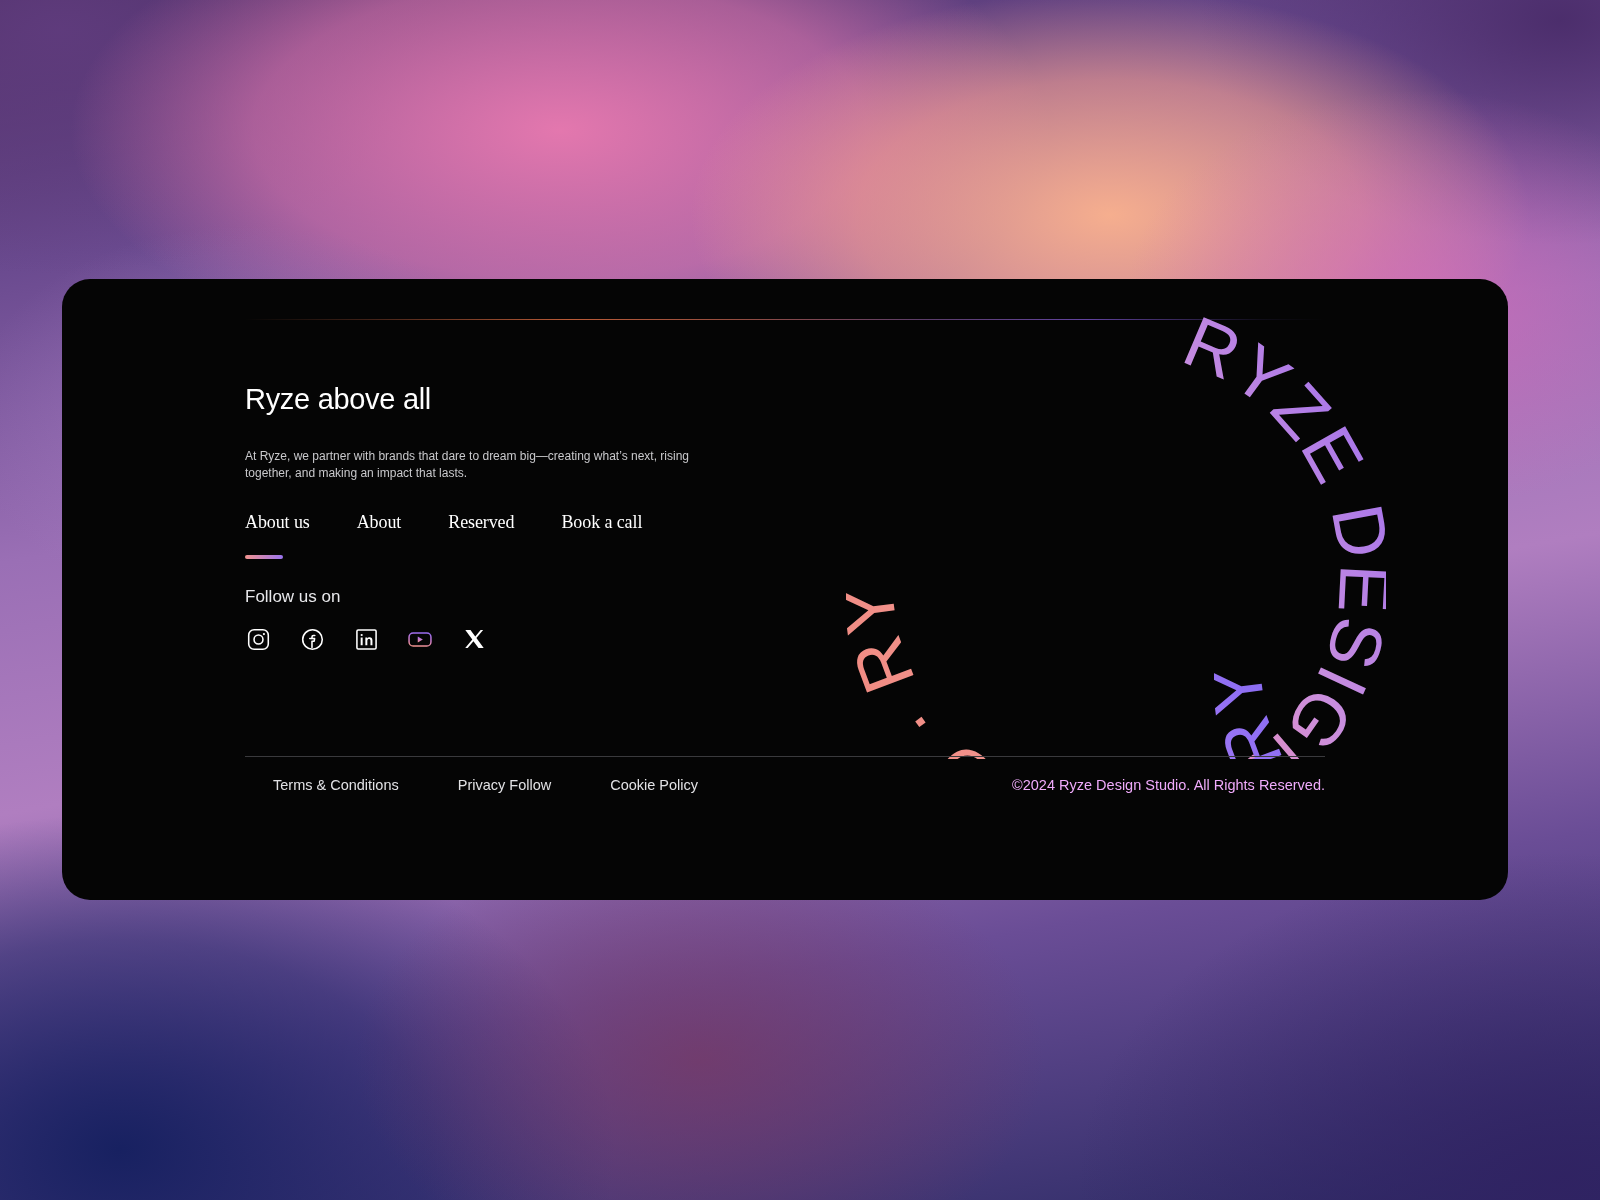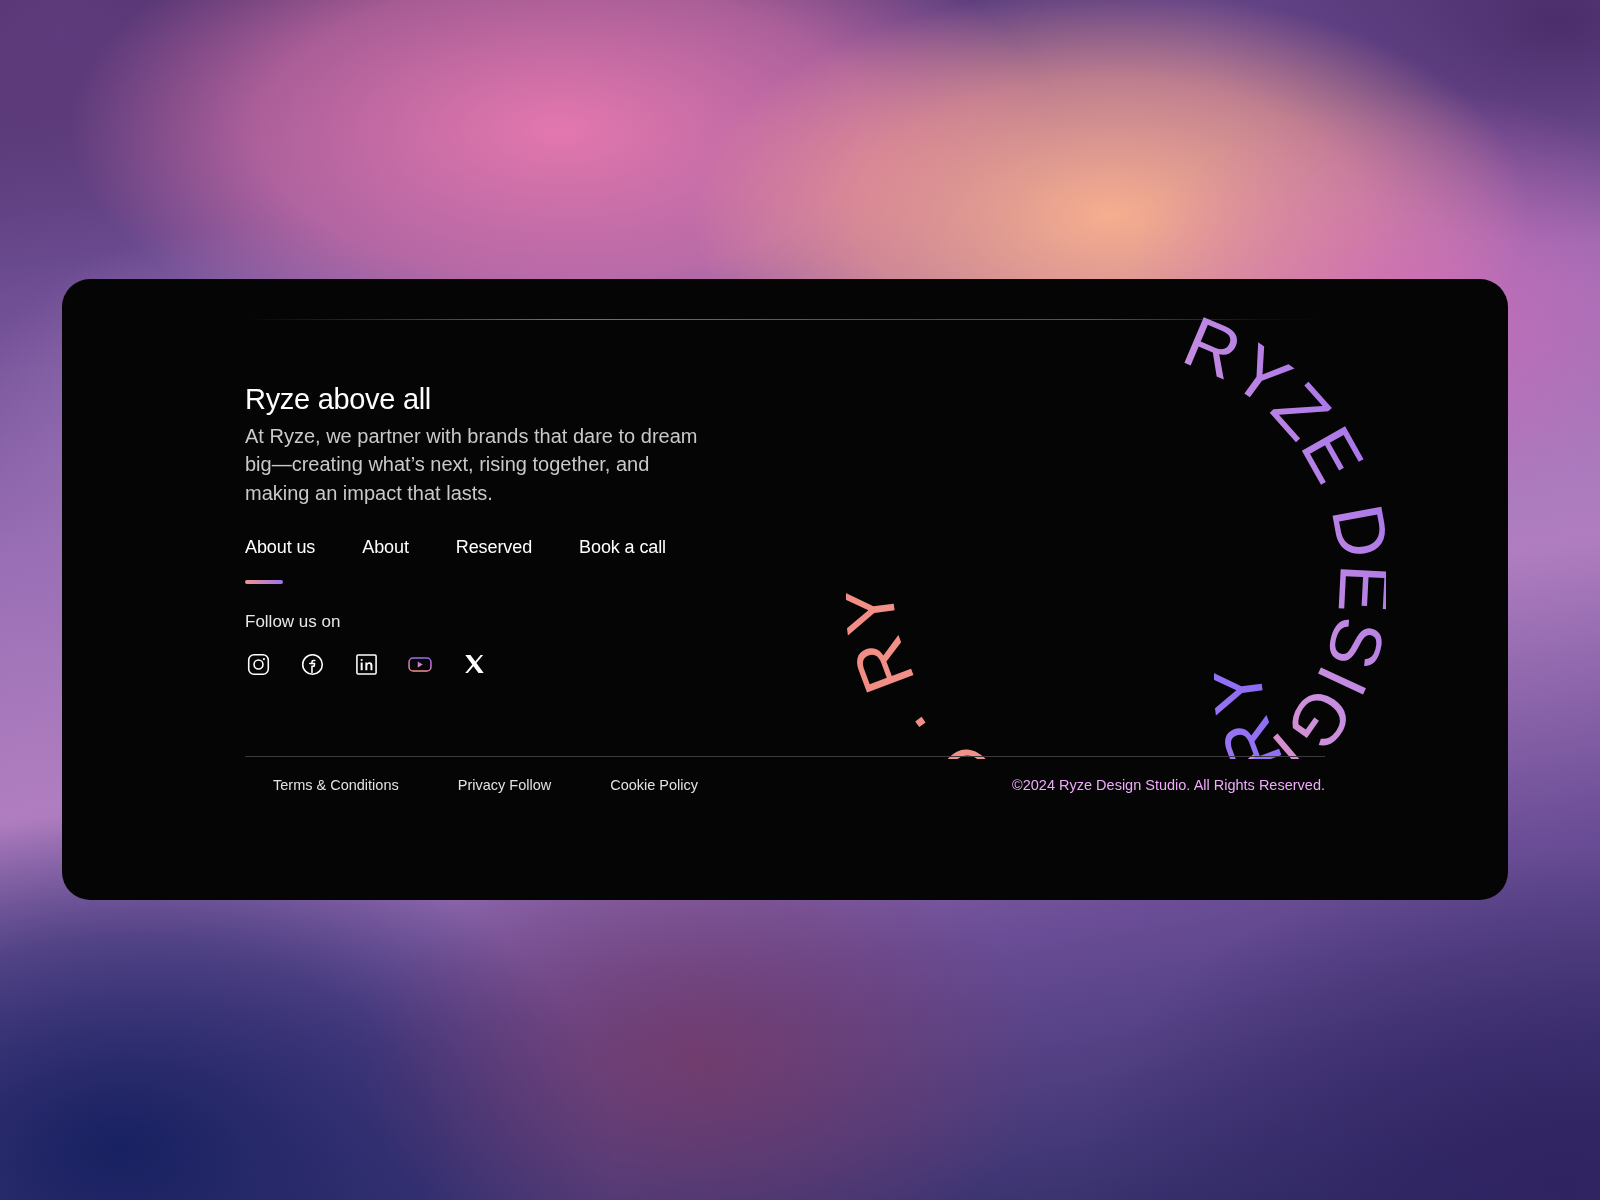--- a/index.html
+++ b/index.html
@@ -87,40 +87,41 @@
   }
   #footer-heading {
     font-size:29px;
     font-weight:500;
     color:#ffffff;
     letter-spacing:-0.3px;
     line-height:1.2;
     margin-top:28px;
   }
   #footer-description {
-    margin-top:5px;
-    font-size:20px;
+    margin-top:31px;
+    font-size:12px;
     line-height:1.42;
     color:#c9c9cc;
     max-width:460px;
     font-weight:400;
   }
   #footer-nav {
     margin-top:30px;
     display:flex;
     align-items:center;
     gap:47px;
   }
   .nav-link {
     font-size:18px;
     color:#ffffff;
     text-decoration:none;
     font-weight:400;
     letter-spacing:-0.1px;
     white-space:nowrap;
+    font-family:Liberation Serif, serif;
   }
   #nav-underline {
     margin-top:22px;
     width:38px; height:4px;
     border-radius:2px;
     background:linear-gradient(90deg, #f2948f 0%, #9a74f0 100%);
   }
   #follow-label {
     margin-top:28px;
     font-size:17px;

